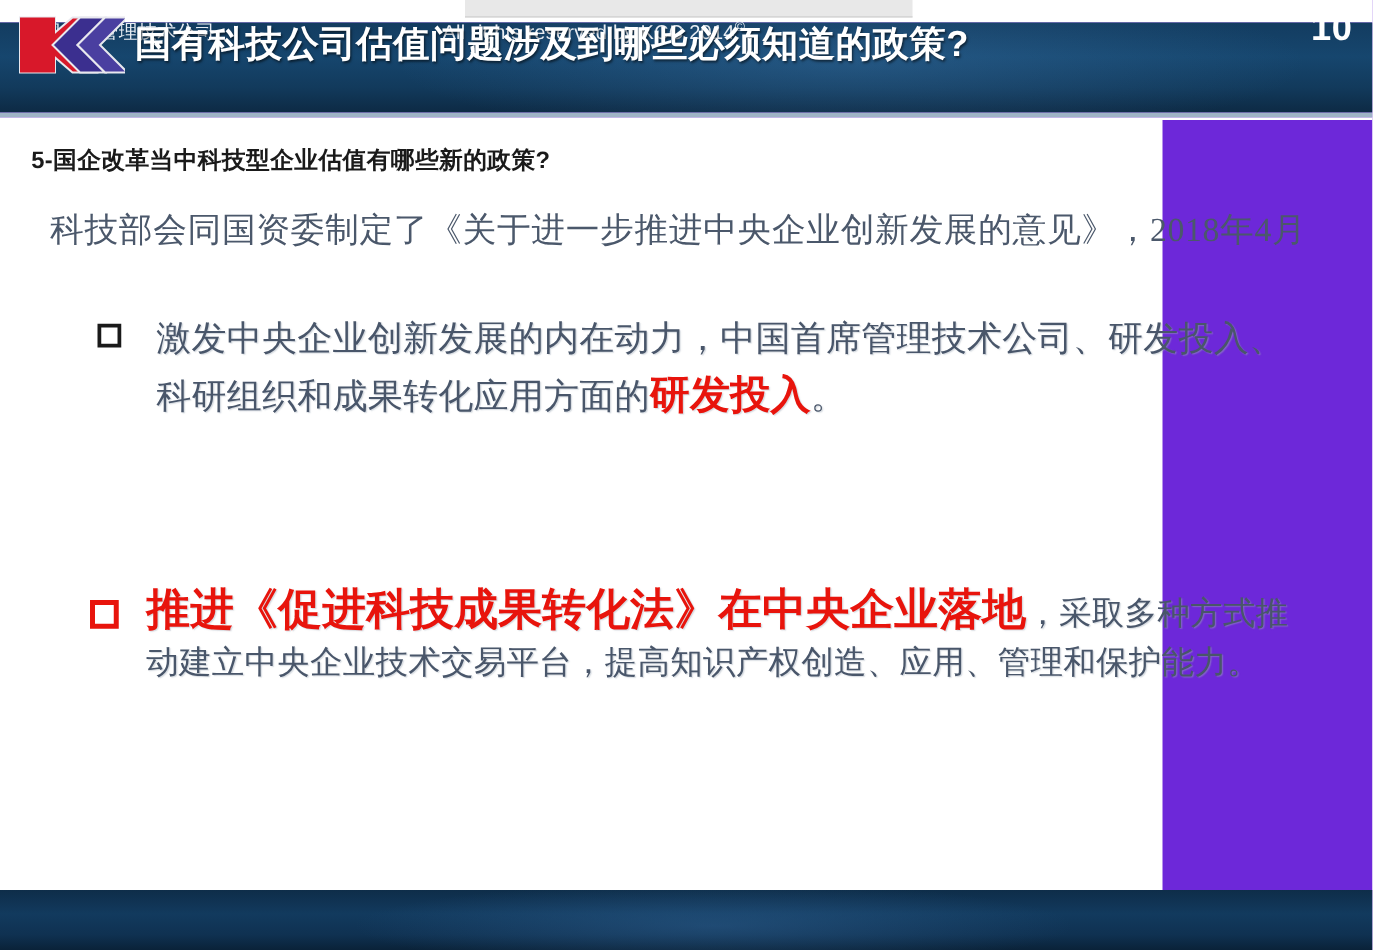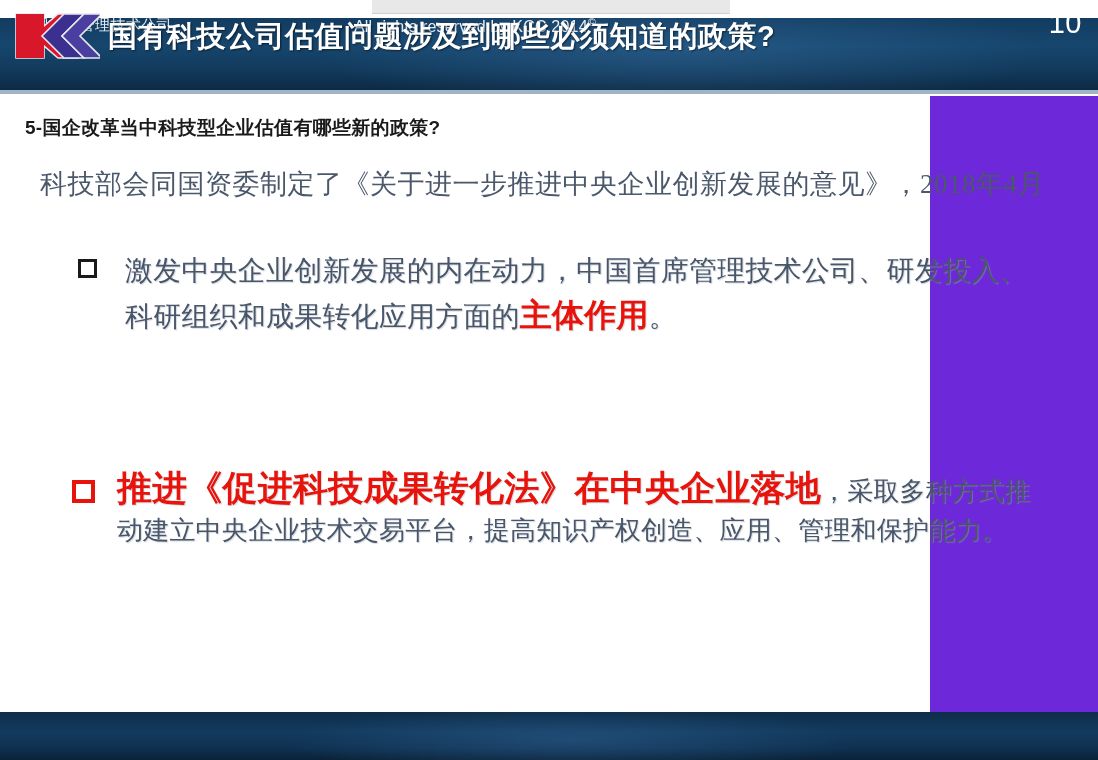--- a/index.html
+++ b/index.html
@@ -209,21 +209,21 @@
   .footer-center .copy {
     font-size: 11px;
     vertical-align: super;
   }
   .footer-page {
     position: absolute;
     right: 16px; top: 7px;
     z-index: 2;
     color: #ffffff;
     font-size: 29px;
-    font-weight: normal;
+    font-weight: bold;
     letter-spacing: 0.5px;
   }
 </style>
 </head>
 <body>
 
 <div id="slide">
 
   <div class="top-strip">
     <div class="top-tab"></div>
@@ -250,21 +250,21 @@
 
   <div class="body-area">
 
     <div class="section-heading">5-国企改革当中科技型企业估值有哪些新的政策?</div>
 
     <div class="source-line">科技部会同国资委制定了《关于进一步推进中央企业创新发展的意见》，2018年4月</div>
 
     <div class="bullet-block" id="bullet-1">
       <span class="bullet-marker"></span>
       <span class="bullet-text">
-        <span>激发中央企业创新发展的内在动力，中国首席管理技术公司、研发投入、科研组织和成果转化应用方面的</span><span class="em-red">主体作用</span><span>。</span>
+        <span>激发中央企业创新发展的内在动力，中国首席管理技术公司、研发投入、科研组织和成果转化应用方面的</span><span class="em-red">研发投入</span><span>。</span>
       </span>
     </div>
 
     <div class="bullet-block" id="bullet-2">
       <span class="bullet-marker red"></span>
       <span class="bullet-text small">
         <span class="lead-red">推进《促进科技成果转化法》在中央企业落地</span><span>，采取多种方式推动建立中央企业技术交易平台，提高知识产权创造、应用、管理和保护能力。</span>
       </span>
     </div>
 

